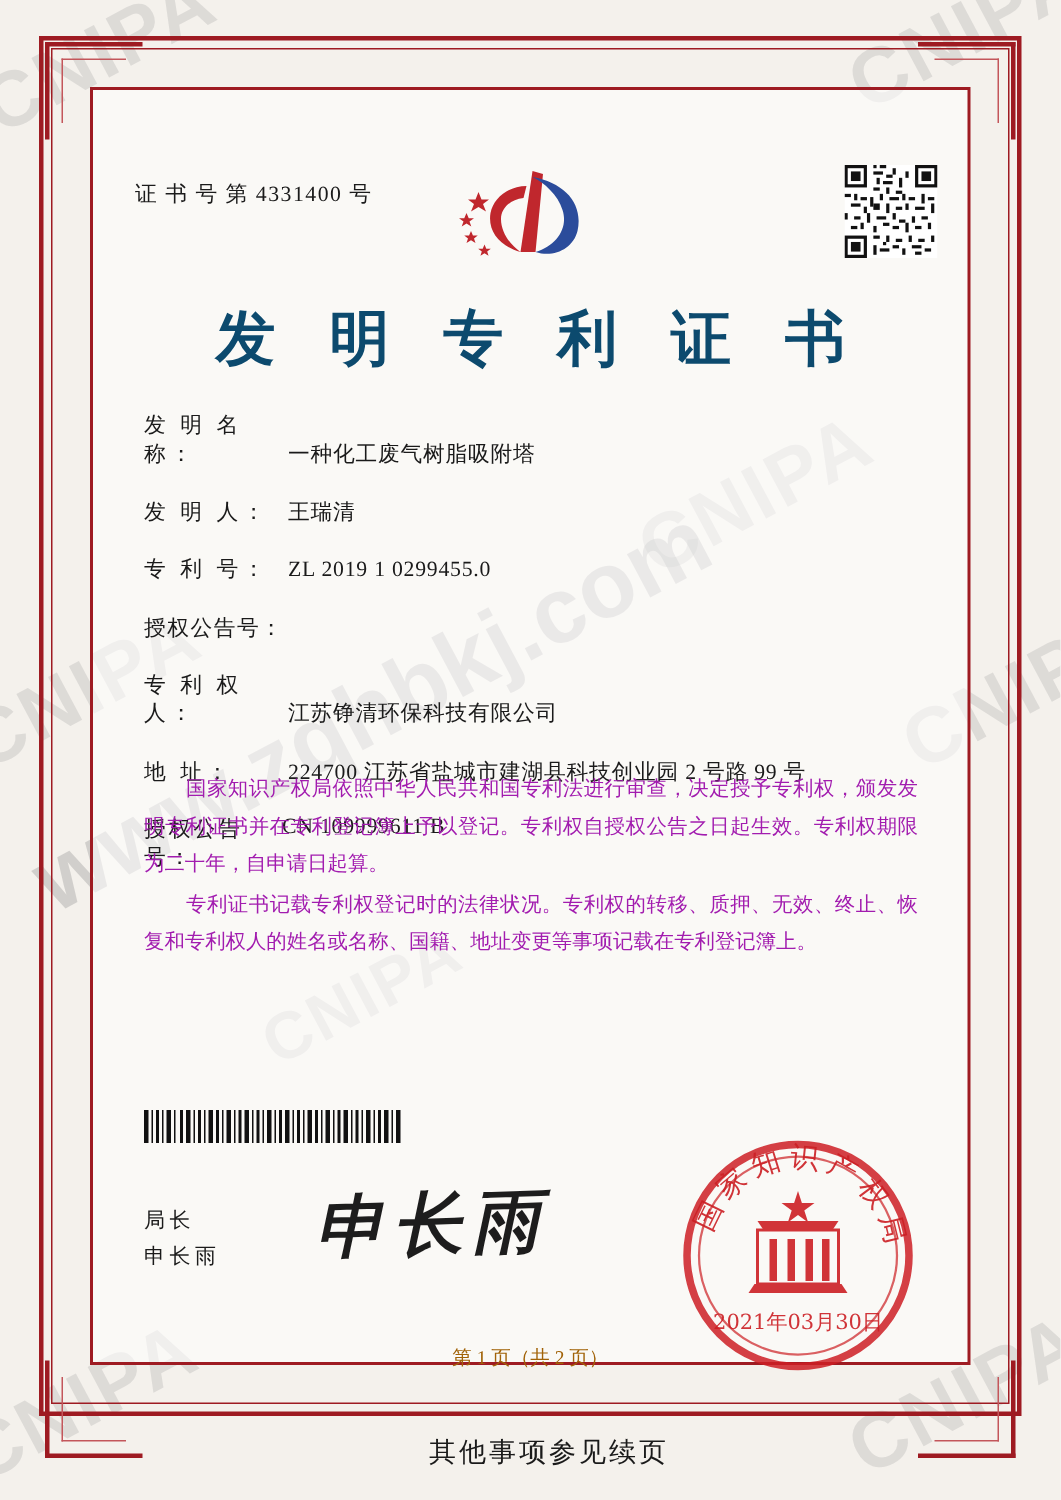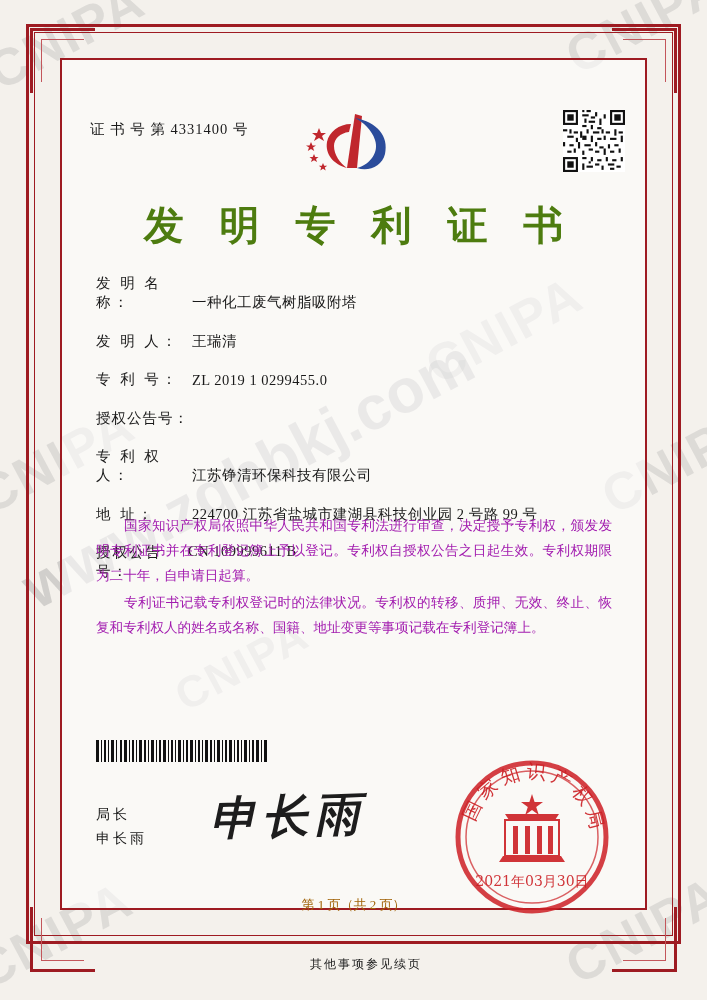--- a/index.html
+++ b/index.html
@@ -133,21 +133,21 @@
   }
   .title {
     position: absolute;
     left: 0;
     right: 0;
     top: 140px;
     text-align: center;
     font-size: 40px;
     font-weight: bold;
     letter-spacing: 11px;
-    color: #4d7c0f;
+    color: #0c4a6e;
     text-indent: 11px;
     font-family: "DejaVu Serif", serif;
   }
   .fields {
     position: absolute;
     left: 36px;
     top: 216px;
     width: 520px;
     font-size: 14.5px;
     color: #1a1a1a;
@@ -226,21 +226,21 @@
     text-align: center;
     font-size: 13px;
     color: #a16207;
   }
   .footer-note {
     position: absolute;
     left: 0;
     right: 0;
     top: 956px;
     text-align: center;
-    font-size: 12px;
+    font-size: 18px;
     letter-spacing: 2px;
     color: #1a1a1a;
     padding-left: 25px;
   }
 </style>
 </head>
 <body>
 
 <div class="page">
 

